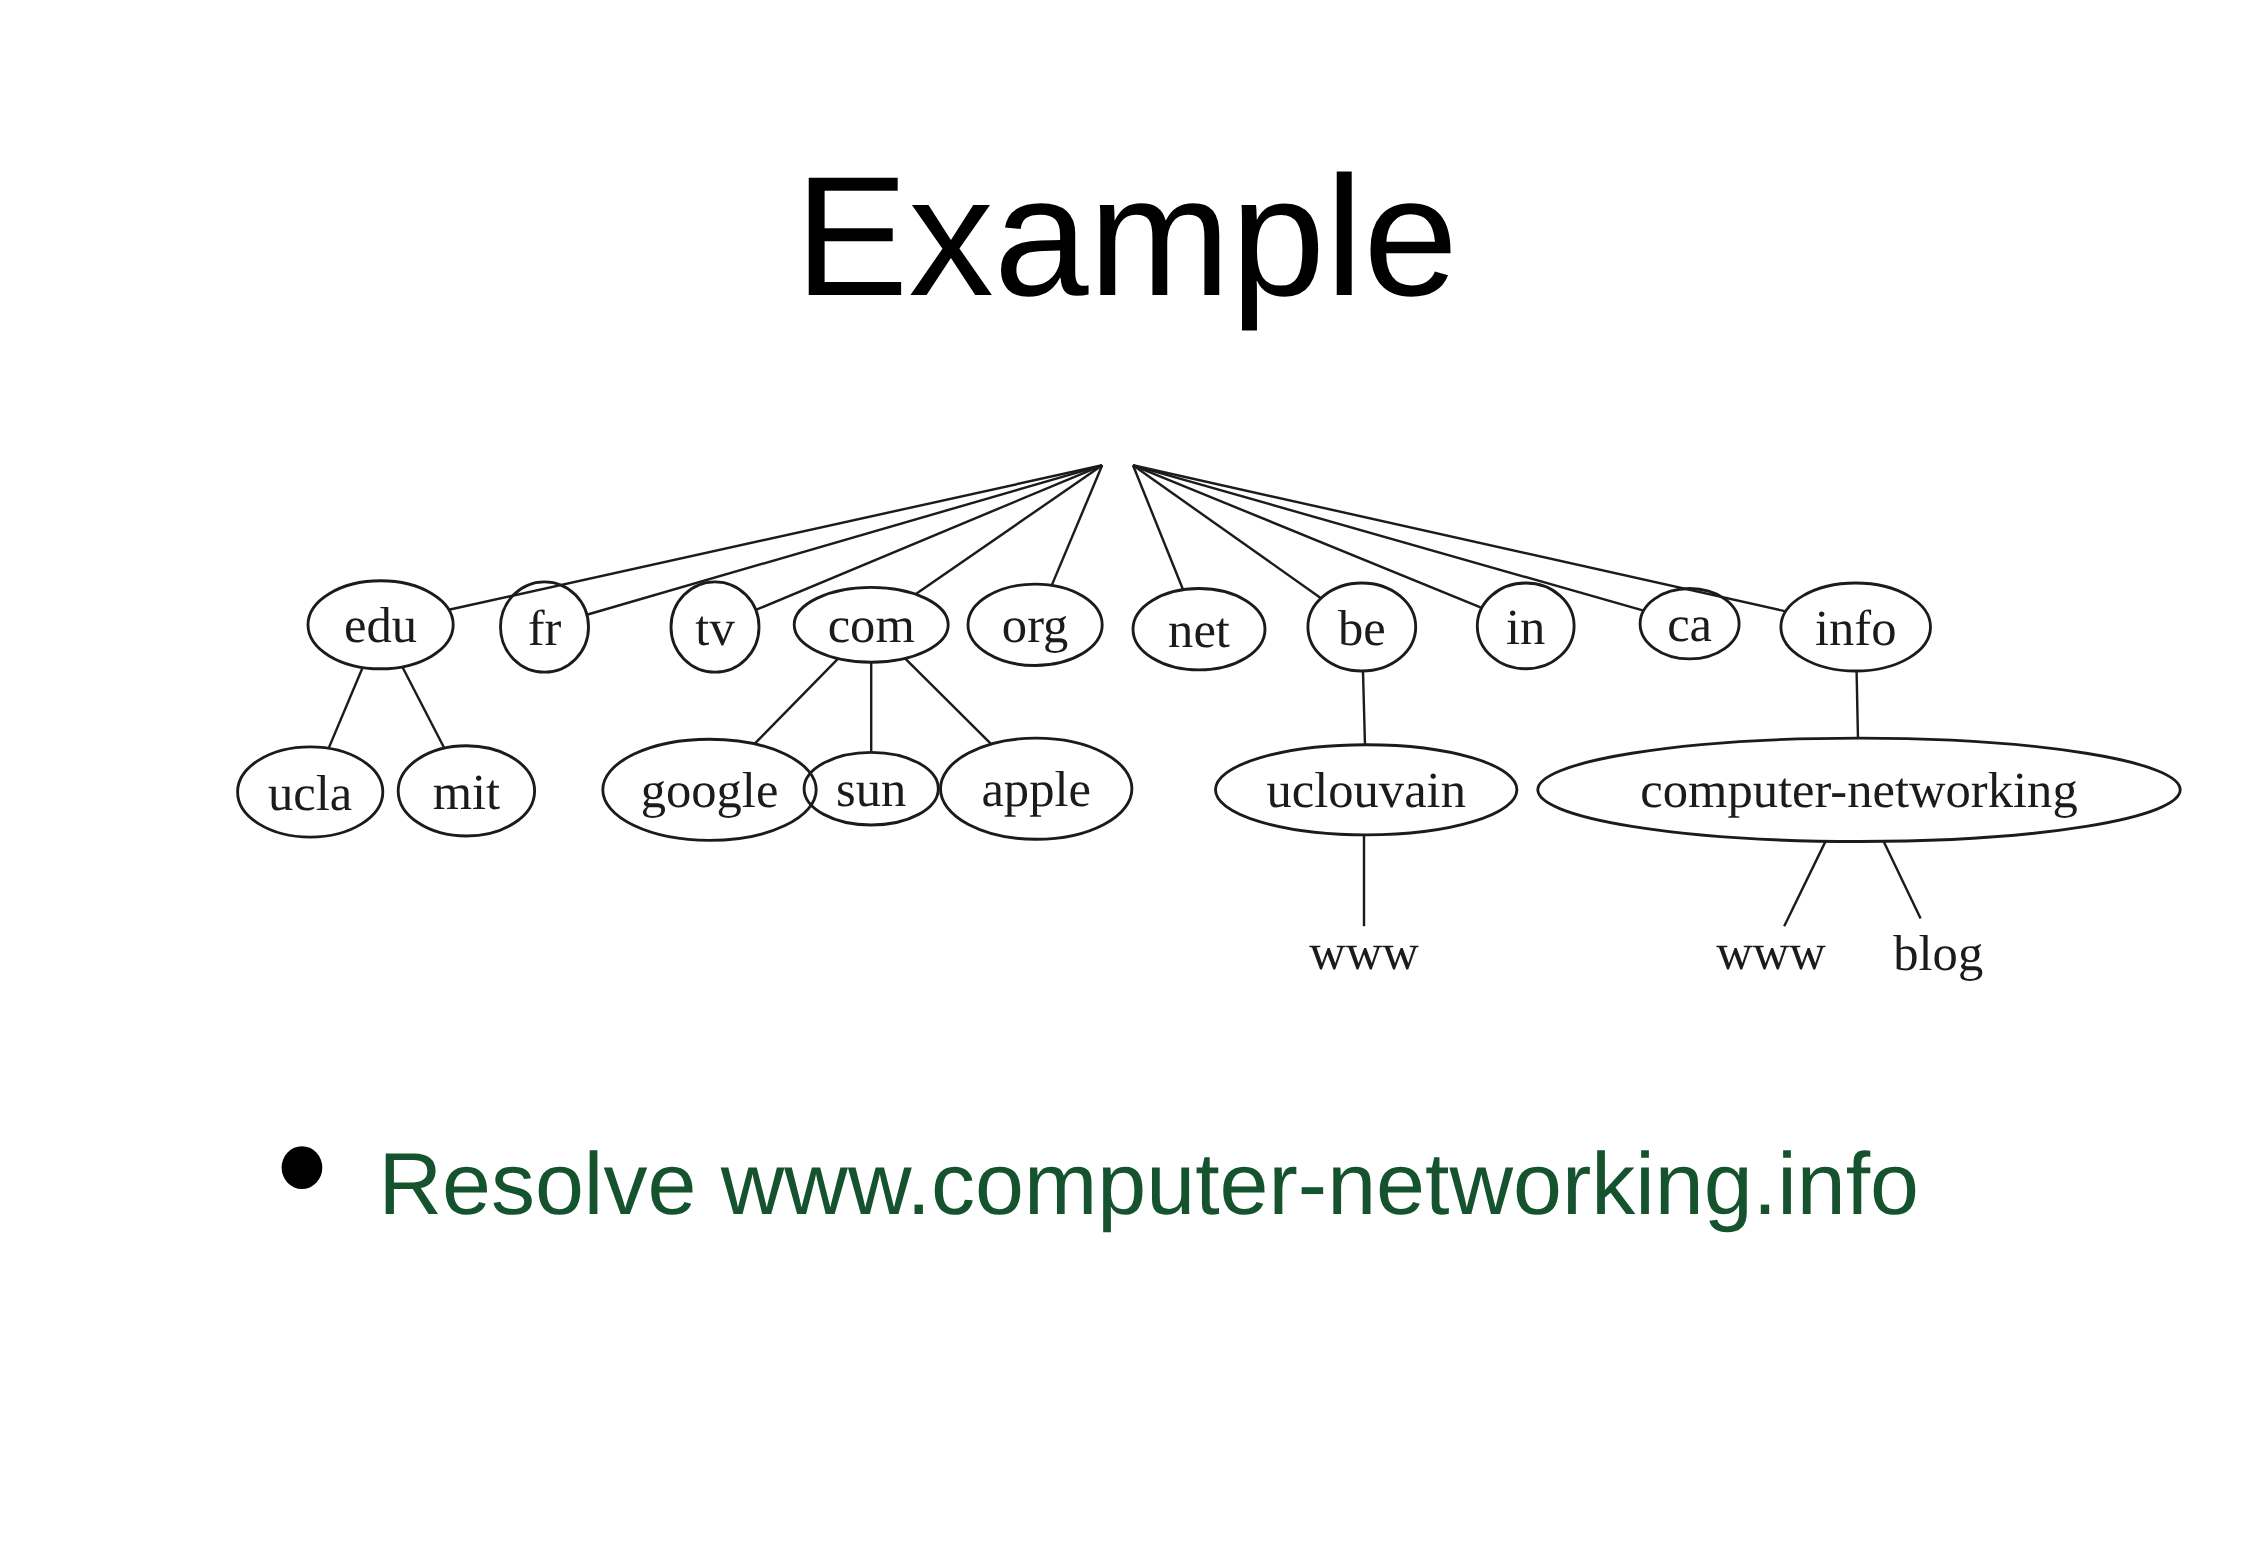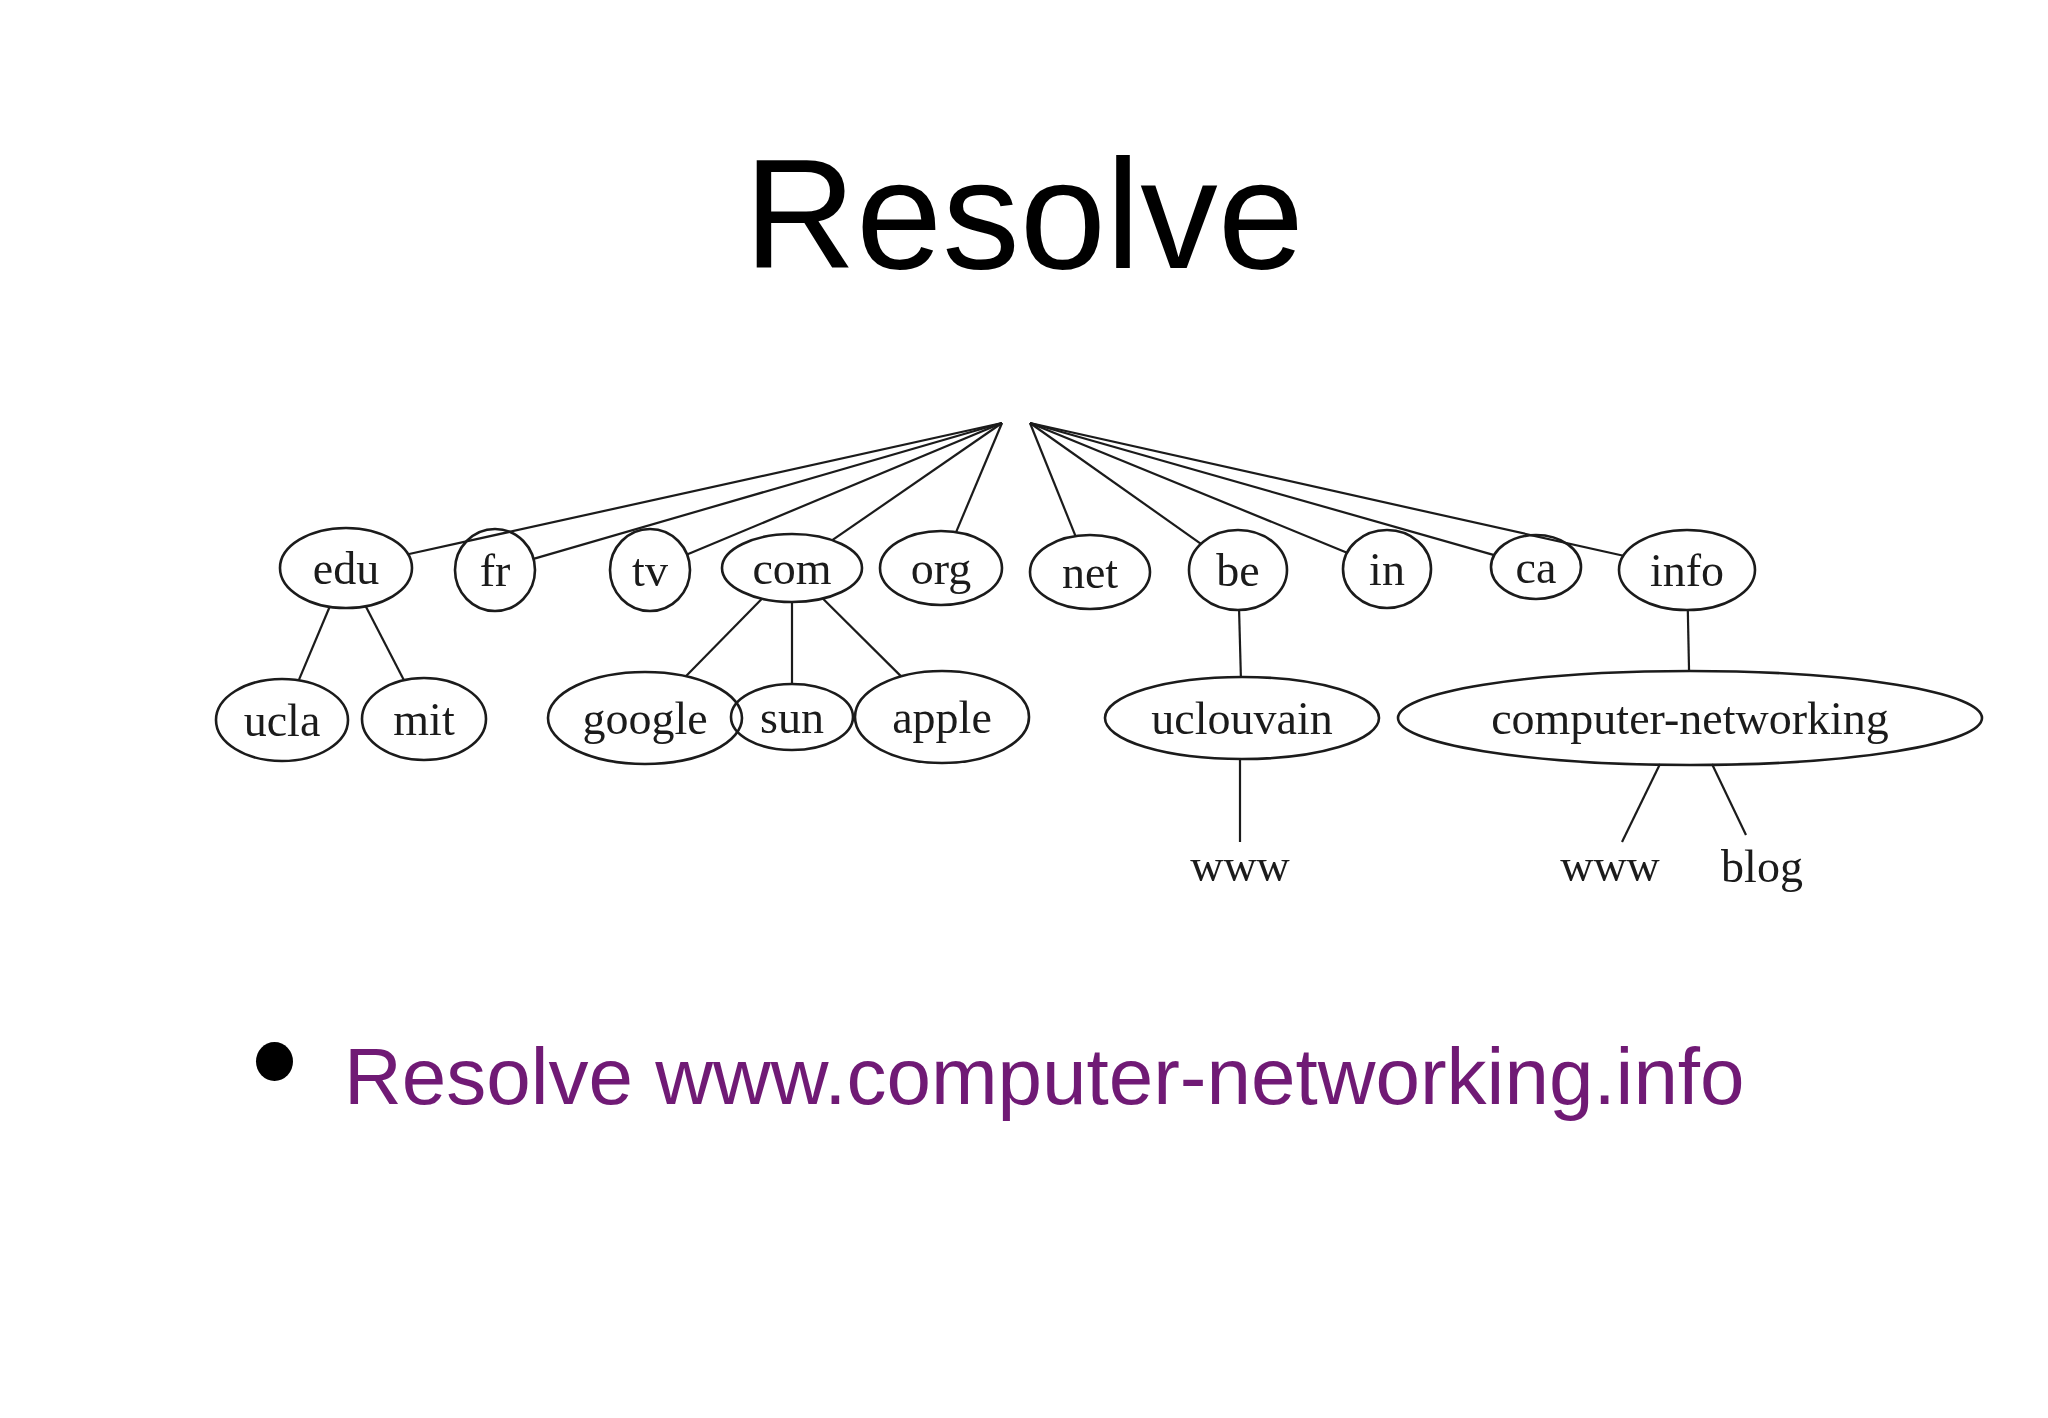--- a/index.html
+++ b/index.html
@@ -29,36 +29,36 @@
     left:256px;top:1042px;
     width:37px;height:39px;
     border-radius:50%;
     background:#000000;
   }
   #bullet-text{
     position:absolute;
     left:344px;top:1033px;
     font-size:80px;
     line-height:1.1;
-    color:#701a75;
+    color:#14532d;
     white-space:nowrap;
   }
   .node-ellipse{fill:none;stroke:#1b1b1b;stroke-width:2.6px;}
   .tree-edge{stroke:#1b1b1b;stroke-width:2.2px;fill:none;}
   .node-label, .leaf-label{
     font-family:"Liberation Serif", "DejaVu Serif", serif;
     fill:#1b1b1b;
   }
 </style>
 </head>
 <body>
 
 <div id="slide">
 
-  <div id="title">Resolve</div>
+  <div id="title">Example</div>
 
   <svg id="tree-svg" viewBox="0 0 2048 1418" xmlns="http://www.w3.org/2000/svg">
       <line x1="1002" y1="423" x2="408.0049503855016" y2="554.2946374910096" class="tree-edge"></line>
       <line x1="1002" y1="423" x2="533.4897519357926" y2="558.8402494387346" class="tree-edge"></line>
       <line x1="1002" y1="423" x2="687.0434286502572" y2="554.5301590579892" class="tree-edge"></line>
       <line x1="1002" y1="423" x2="832.2747571423077" y2="540.1912391160256" class="tree-edge"></line>
       <line x1="1002" y1="423" x2="956.0822356524656" y2="532.148784104795" class="tree-edge"></line>
       <line x1="1030" y1="423" x2="1075.5398371770161" y2="536.0905956562568" class="tree-edge"></line>
       <line x1="1030" y1="423" x2="1200.9543450465658" y2="543.8186957781019" class="tree-edge"></line>
       <line x1="1030" y1="423" x2="1347.0476037236137" y2="552.6609247721221" class="tree-edge"></line>

